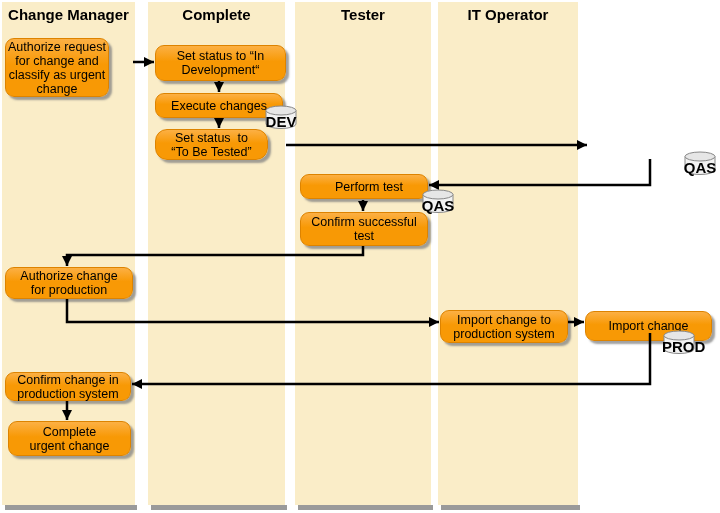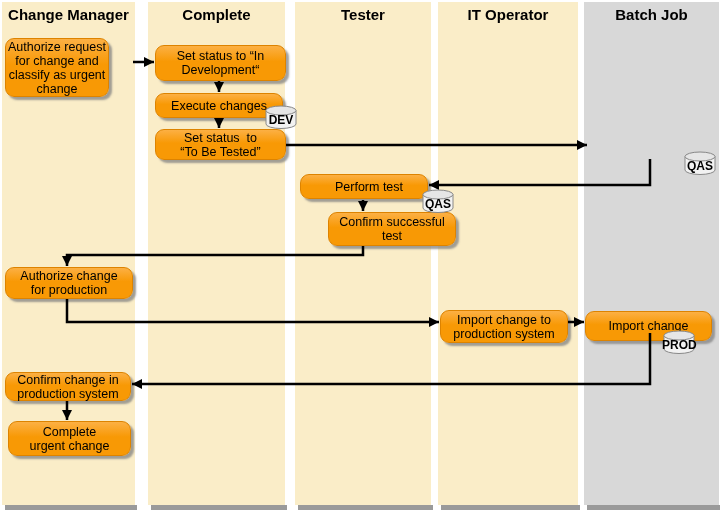--- a/index.html
+++ b/index.html
@@ -36,55 +36,52 @@
     box-shadow:3px 3px 2px rgba(130,130,130,0.75);
     padding:1px 2px;
   }
   #arrows { position:absolute; left:0; top:0; z-index:3; pointer-events:none; }
   .db {
     position:absolute; z-index:4; width:34px; height:25px;
   }
   .db svg { position:absolute; left:0; top:0; }
   .db .db-label {
     position:absolute; left:0; right:0; top:8px;
-    text-align:center; font-size:12px; font-weight:bold; color:#000;
+    text-align:center; font-size:15px; font-weight:bold; color:#000;
   }
 </style>
 </head>
 <body>
 
 <div id="canvas">
 
   <div class="lane" style="left:2px;width:133px;">
     <div class="lane-header">Change Manager</div>
   </div>
   <div class="lane" style="left:148px;width:137px;">
     <div class="lane-header">Complete</div>
   </div>
   <div class="lane" style="left:295px;width:136px;">
     <div class="lane-header">Tester</div>
   </div>
   <div class="lane" style="left:438px;width:140px;">
     <div class="lane-header">IT Operator</div>
   </div>
-  <div class="lane lane--gray" style="left:584px;width:135px;">
-    <div class="lane-header">Batch Job</div>
-  </div>
 
   <div class="node" style="left:5px;top:38px;width:104px;height:59px;">Authorize request
 for change and
 classify as urgent
 change</div>
   <div class="node" style="left:155px;top:45px;width:131px;height:36px;">Set status to “In
 Development“</div>
   <div class="node" style="left:155px;top:93px;width:128px;height:25px;">Execute changes</div>
-  <div class="node" style="left:155px;top:129px;width:131px;height:31px;">Set status  to
+  <div class="node" style="left:155px;top:129px;width:113px;height:31px;border-radius:12px;">Set status  to
 “To Be Tested”</div>
   <div class="node" style="left:300px;top:174px;width:128px;height:25px;padding-left:12px;">Perform test</div>
-  <div class="node" style="left:300px;top:212px;width:128px;height:34px;margin-left:28px;">Confirm successful
+  <div class="node" style="left:300px;top:212px;width:128px;height:34px;">Confirm successful
 test</div>
   <div class="node" style="left:5px;top:267px;width:128px;height:32px;">Authorize change
 for production</div>
   <div class="node" style="left:440px;top:310px;width:128px;height:33px;">Import change to
 production system</div>
   <div class="node" style="left:585px;top:311px;width:127px;height:30px;">Import change</div>
   <div class="node" style="left:5px;top:372px;width:126px;height:29px;">Confirm change in
 production system</div>
   <div class="node" style="left:8px;top:421px;width:123px;height:35px;">Complete
 urgent change</div>

